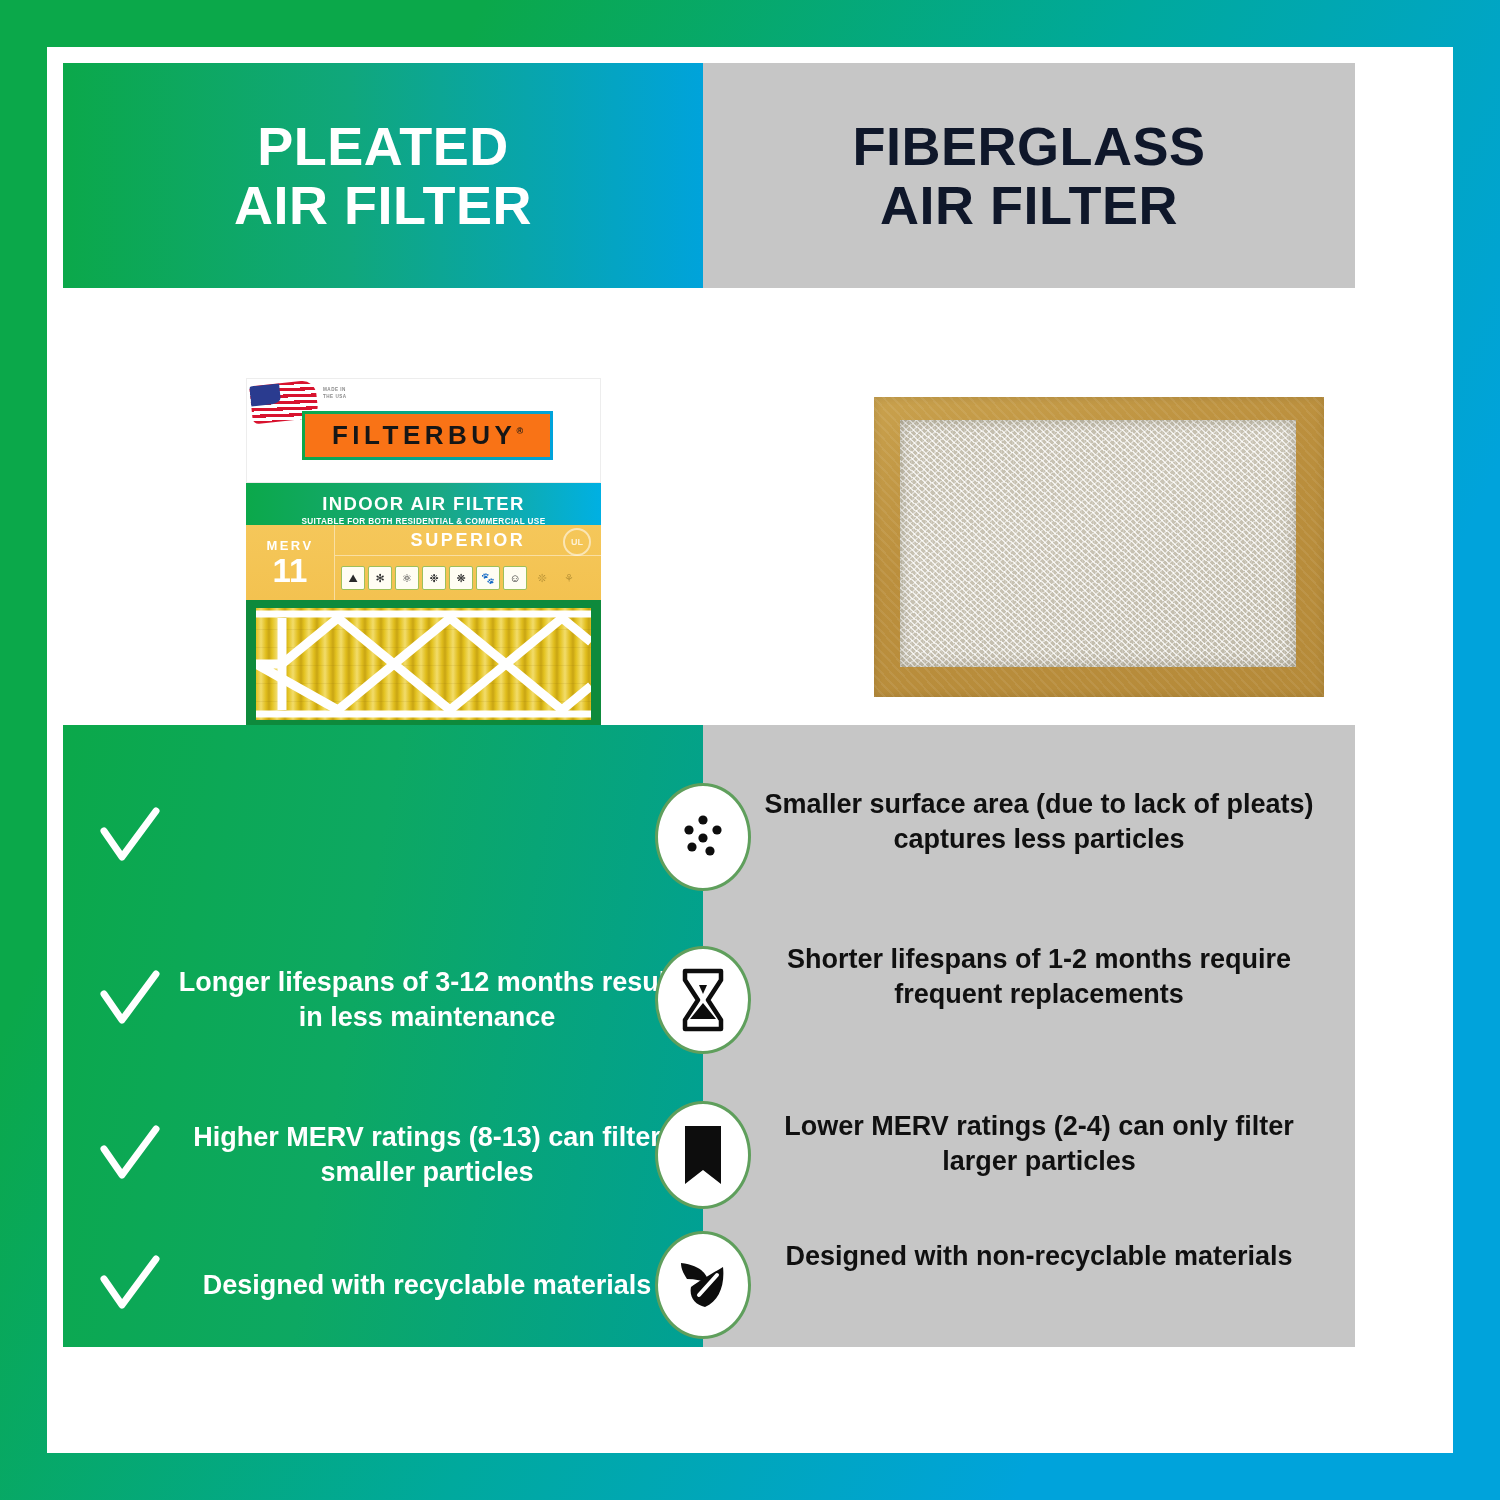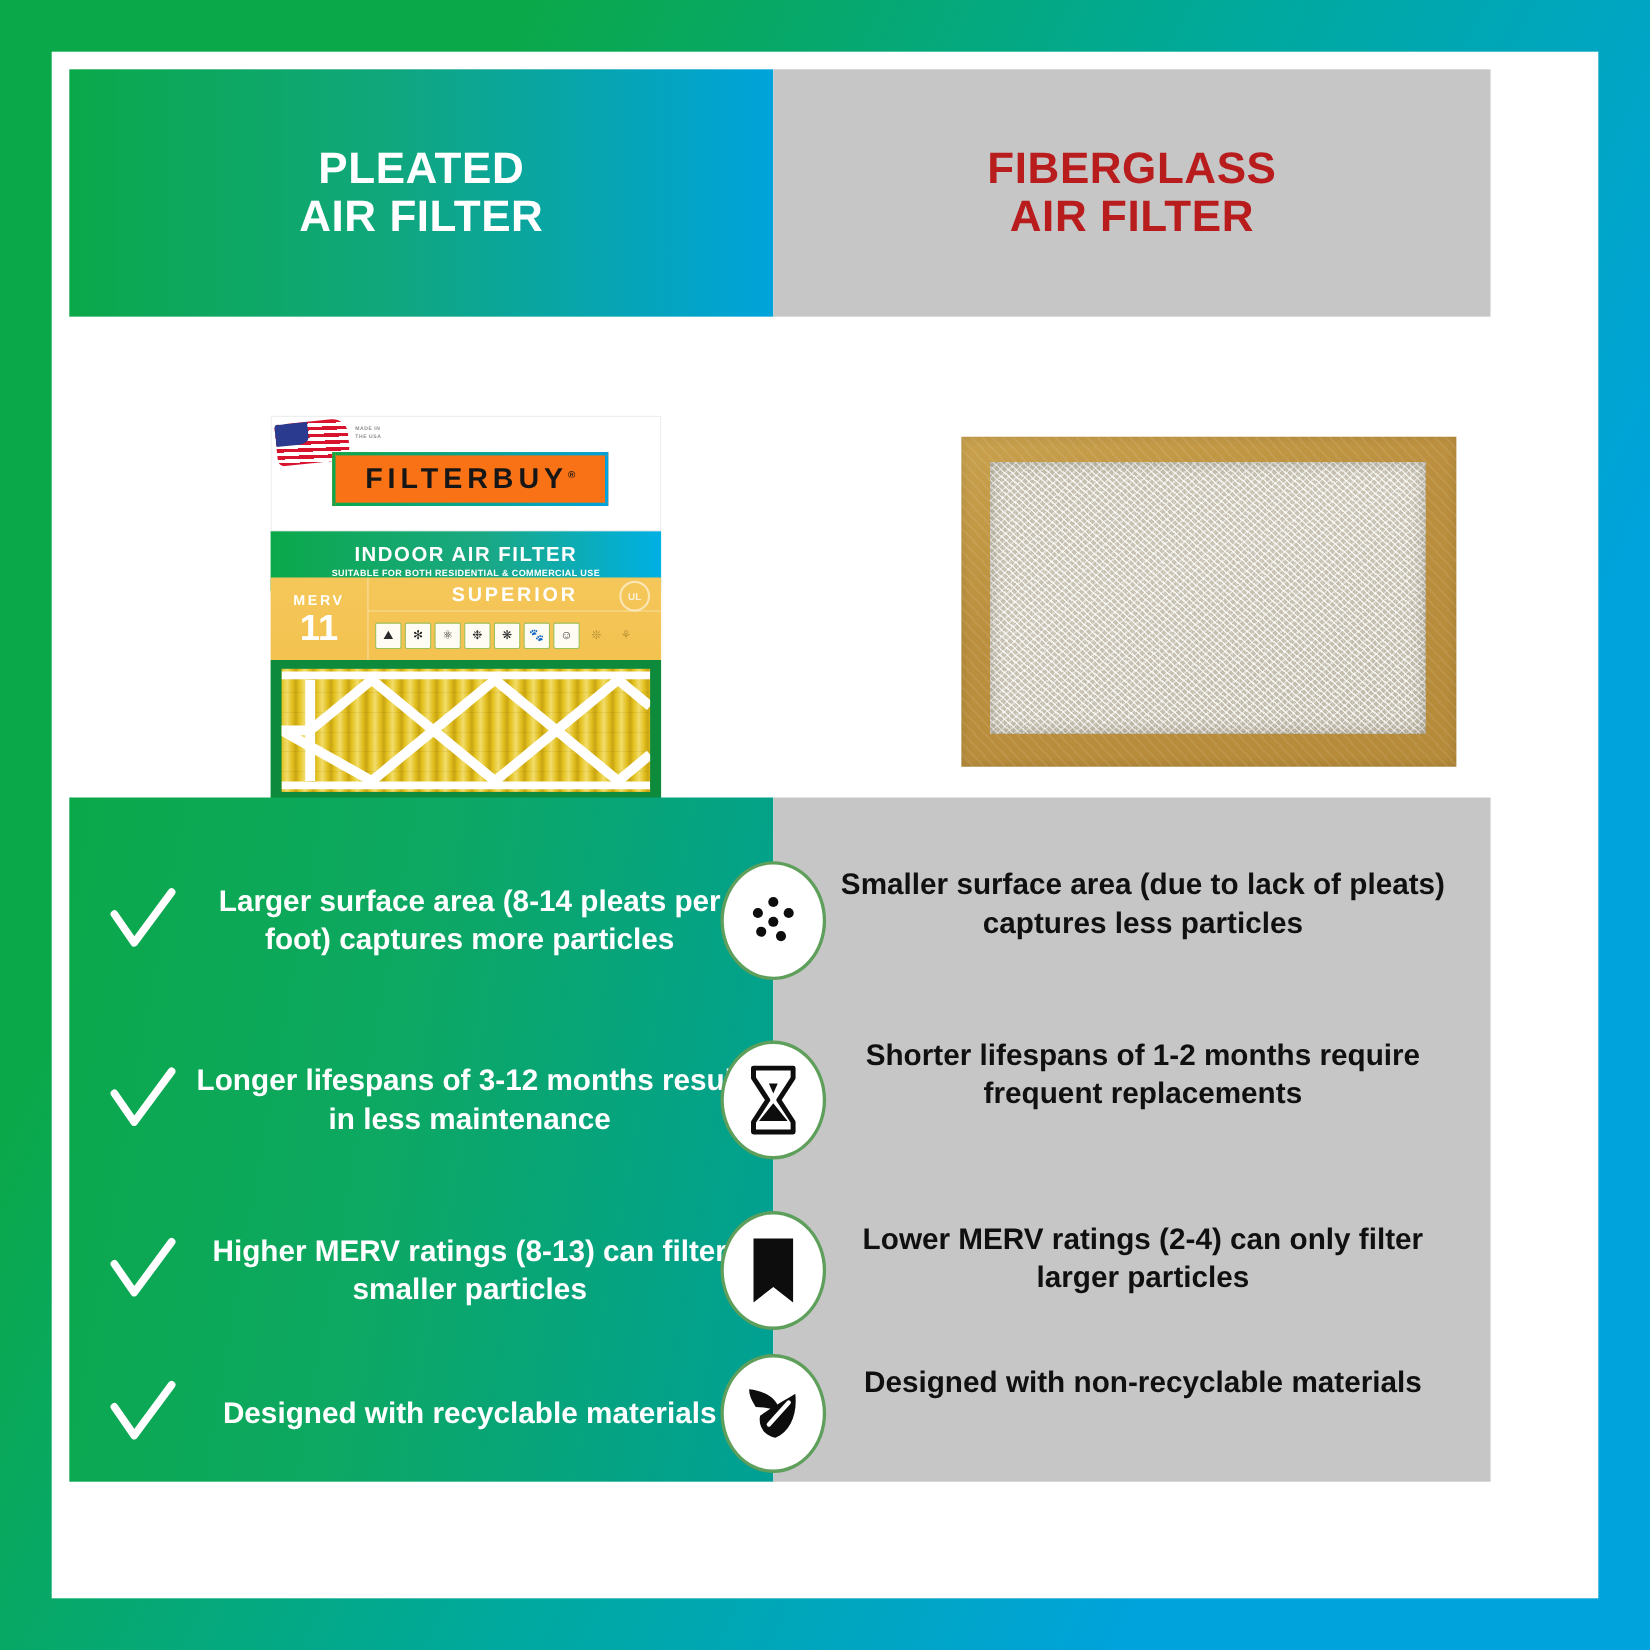--- a/index.html
+++ b/index.html
@@ -30,27 +30,27 @@
   .hdr-left{
     width:640px;height:100%;
     background:linear-gradient(90deg,#0BA84A 0%,#10A77C 45%,#00A3DB 100%);
   }
   .hdr-right{
     width:652px;height:100%;
     background:#c6c6c6;
   }
   .hdr-title{
     font-weight:bold;
-    font-size:40px;
+    font-size:54px;
     line-height:1.08;
     letter-spacing:0.5px;
     font-family:"Liberation Sans", sans-serif;
   }
   .hdr-left .hdr-title{color:#ffffff;}
-  .hdr-right .hdr-title{color:#b91c1c;}
+  .hdr-right .hdr-title{color:#0f172a;}
   .hdr-title .l2{display:block;}
 
   
   .products{
     position:absolute;left:63px;top:288px;width:1292px;height:437px;
     background:#ffffff;
   }
   
   .pkg{
     position:absolute;left:183px;top:90px;width:355px;height:367px;
@@ -316,21 +316,20 @@
 
   <div class="rows">
 
     <div class="row" style="top:32px;height:160px;">
       <div class="row-l">
         <div class="check">
           <svg width="64" height="64" viewBox="0 0 64 64">
               <path d="M6 26 L24 52 L58 6" fill="none" stroke="#ffffff" stroke-width="7" stroke-linecap="round" stroke-linejoin="round"></path>
             </svg>
         </div>
-        <div class="row-l-text">Larger surface area (8-14 pleats per foot) captures more particles</div>
       </div>
       <div class="icon-wrap" style="top:26px;">
         <div class="icon-oval">
           <svg width="62" height="62" viewBox="0 0 62 62">
             <circle cx="31" cy="14" r="4.6" fill="#0d0d0d"></circle>
             <circle cx="17" cy="24" r="4.6" fill="#0d0d0d"></circle>
             <circle cx="45" cy="24" r="4.6" fill="#0d0d0d"></circle>
             <circle cx="31" cy="32" r="4.6" fill="#0d0d0d"></circle>
             <circle cx="20" cy="41" r="4.6" fill="#0d0d0d"></circle>
             <circle cx="38" cy="45" r="4.6" fill="#0d0d0d"></circle>

